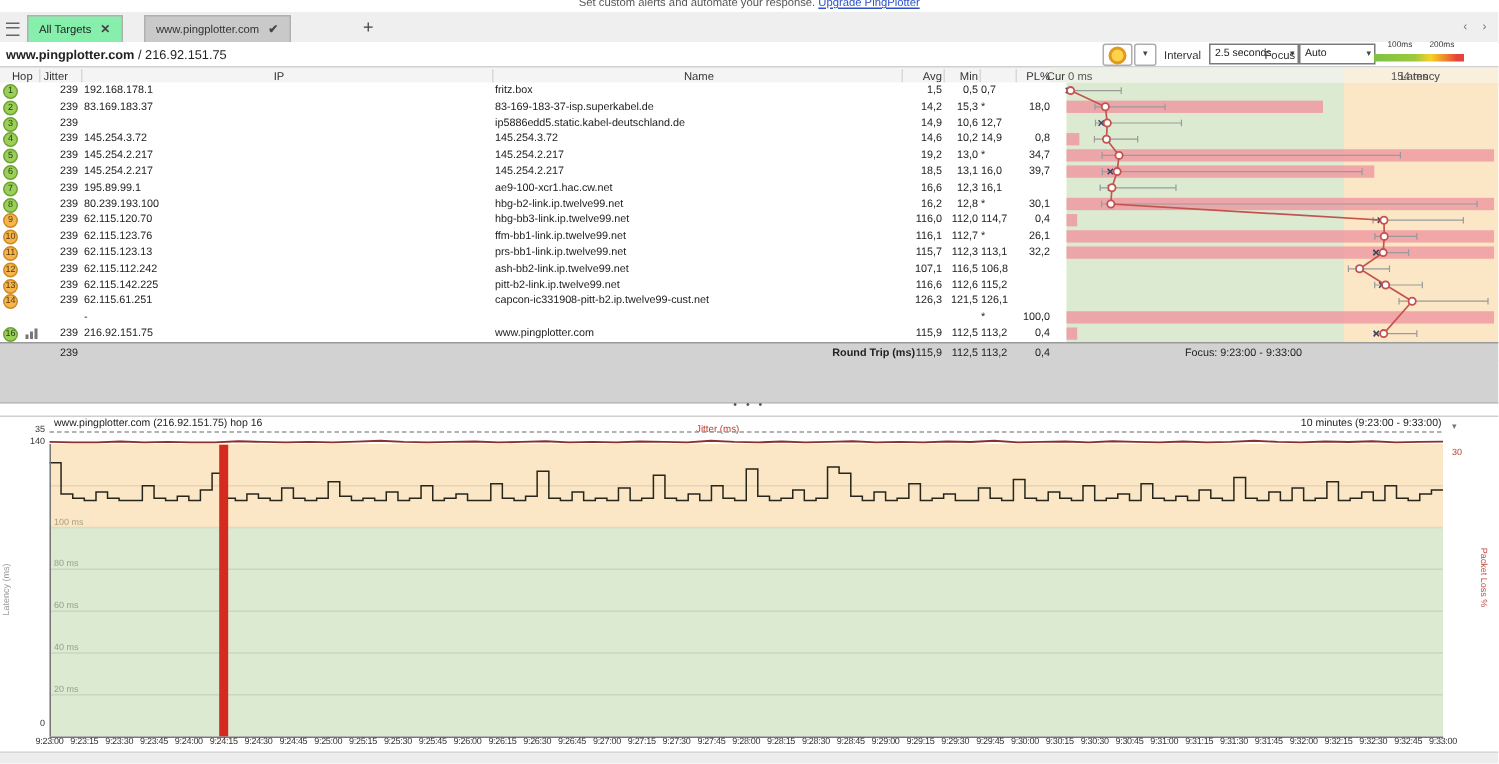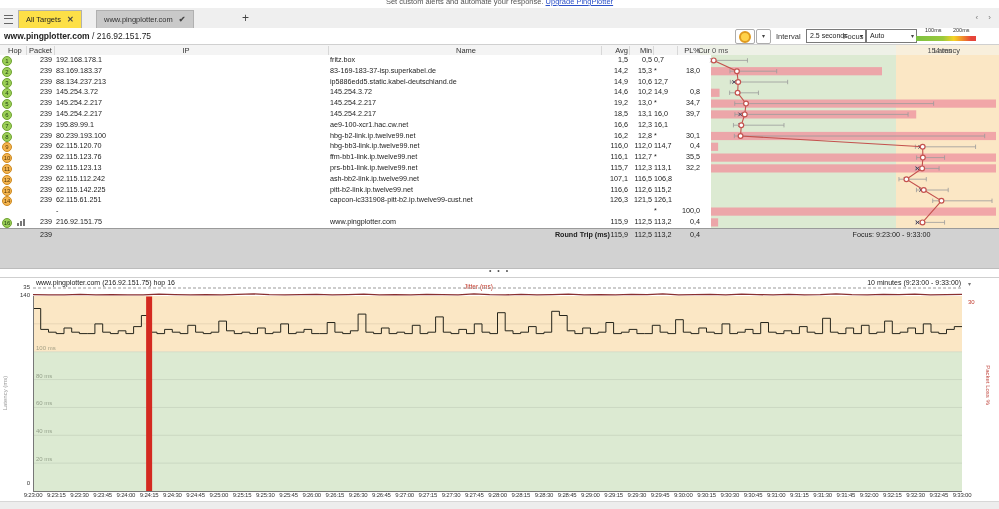--- a/index.html
+++ b/index.html
@@ -7,21 +7,21 @@
        font-family:"Liberation Sans",sans-serif;color:#222;font-size:7.5px;}
   
   #banner{position:absolute;top:0;left:0;right:0;height:8px;overflow:hidden;text-align:center;color:#555;font-size:7.5px}
   #banner .inner{position:relative;top:-3px}
   .linklike{color:#2b50c8;text-decoration:underline;cursor:pointer}
   
   #tabbar{position:absolute;top:8px;left:0;right:0;height:20px;background:#efefef;border-bottom:1px solid #bdbdbd}
   .menu-ic{position:absolute;left:4px;top:7px;width:9px;height:7px;border-top:1px solid #666;border-bottom:1px solid #666}
   .menu-ic:before{content:"";position:absolute;left:0;right:0;top:2px;border-top:1px solid #666}
   .tab{position:absolute;top:2px;height:17px;display:flex;align-items:center;padding:0 7px;font-size:7.5px;cursor:pointer}
-  #tab1{left:18px;background:#fde047;border:1px solid #b0b0b0;border-bottom:none}
+  #tab1{left:18px;background:#86efac;border:1px solid #b0b0b0;border-bottom:none}
   #tab2{left:96px;background:#c9c9c9;border:1px solid #b0b0b0;border-bottom:none;color:#333}
   .tab .glyph{margin-left:6px;font-weight:bold;font-size:8px;color:#444}
   #tab-plus{position:absolute;left:242px;top:3px;font-size:12px;color:#444;cursor:pointer}
   #tab-scroll{position:absolute;right:4px;top:5px;font-size:8px;color:#777;letter-spacing:4px}
   
   #titlebar{position:absolute;top:28px;left:0;right:0;height:16px;background:#fff;border-bottom:1px solid #d9d9d9}
   #target-title{position:absolute;left:4px;top:3px;font-size:8.5px}
   #target-title b{font-weight:bold}
   .ctl-label{position:absolute;top:4px;font-size:7.5px;color:#333}
   .combo{position:absolute;top:1px;height:12px;line-height:12px;border:1px solid #7a7a7a;background:#fff;
@@ -57,21 +57,21 @@
   .hopc{position:absolute;left:2px;top:1px;width:8px;height:8px;border-radius:50%;
         font-size:6px;line-height:8px;text-align:center}
   .hop-green{background:#9ccf57;border:1px solid #6fa332;color:#1d3d10}
   .hop-orange{background:#f5b44e;border:1px solid #cc8a22;color:#5a3a07}
   .rowicon{position:absolute;left:17px;top:1px}
   
   #tsum{position:absolute;top:228px;left:0;right:0;height:11.5px;background:#d2d2d2;border-top:1px solid #9a9a9a;
         font-size:7.2px;line-height:11.5px}
   #tsum .c{height:11.5px;line-height:11.5px}
   #sum-label{left:470px;width:140px;text-align:right;font-weight:bold}
-  #sum-focus{left:790px;width:203px;text-align:center}
+  #sum-focus{left:790px;width:203px;text-align:left}
   #grayfill{position:absolute;top:239.5px;left:0;right:0;height:28px;background:#d2d2d2;border-bottom:1px solid #bcbcbc}
   #splitter{position:absolute;top:267px;left:0;right:0;height:9px;text-align:center;font-size:7px;line-height:8px;color:#555;
             letter-spacing:2px;cursor:row-resize}
   
   #timeline{position:absolute;top:277px;left:0;right:0;height:232px;border-top:1px solid #cfcfcf;background:#fff}
   #tl-header-left{position:absolute;left:36px;top:1px;font-size:7px;color:#222}
   #tl-header-right{position:absolute;right:38px;top:1px;font-size:7px;color:#222}
   #tl-header-caret{position:absolute;right:28px;top:2px;font-size:6px;color:#777}
   #jitter-axis{position:absolute;left:18px;top:6px;width:12px;text-align:right;font-size:6px;color:#333}
   #jitter-label{position:absolute;left:462px;top:5px;font-size:6.5px;color:#c0392b;background:rgba(255,255,255,.85);padding:0 2px}
@@ -129,21 +129,21 @@
     <span class="l1">100ms</span>
     <span class="l2">200ms</span>
     <span class="bar"></span>
   </div>
 </div>
 
 <div id="thead">
   <div id="gh-left-tint"></div>
   <div id="gh-right-tint"></div>
   <span class="hc" style="left:8px">Hop</span>
-  <span class="hc" style="left:29px">Packet</span>
+  <span class="hc" style="left:29px">Jitter</span>
   <span class="hc" style="left:330px;width:272px;text-align:center">Name</span>
   <span class="hc" style="left:56px;width:260px;text-align:center">IP</span>
   <span class="hc" style="left:598px;width:30px;text-align:right">Avg</span>
   <span class="hc" style="left:630px;width:22px;text-align:right">Min</span>
   <span class="hc" style="left:688px;width:22px;text-align:right">Cur</span>
   <span class="hc" style="left:676px;width:24px;text-align:right">PL%</span>
   <span class="hc" style="left:712px;color:#555">0 ms</span>
   <span class="hc" style="left:760px;width:200px;text-align:right;color:#444">Latency</span>
   <span class="hc" style="left:888px;width:64px;text-align:right;color:#555">154 ms</span>
   <span class="vsep" style="left:26px"></span>
@@ -172,21 +172,20 @@
       <span class="c c-ip">83.169.183.37</span>
       <span class="c c-name">83-169-183-37-isp.superkabel.de</span>
       <span class="c c-avg">14,2</span>
       <span class="c c-min">15,3</span>
       <span class="c c-cur">*</span>
       <span class="c c-pl">18,0</span>
     </div>
     <div class="trow" style="top: 21.6px;">
       <span class="hopc hop-green">3</span>
       <span class="c c-count">239</span>
-      <span class="c c-ip">88.134.237.213</span>
       <span class="c c-name">ip5886edd5.static.kabel-deutschland.de</span>
       <span class="c c-avg">14,9</span>
       <span class="c c-min">10,6</span>
       <span class="c c-cur">12,7</span>
       <span class="c c-pl"></span>
     </div>
     <div class="trow" style="top: 32.4px;">
       <span class="hopc hop-green">4</span>
       <span class="c c-count">239</span>
       <span class="c c-ip">145.254.3.72</span>
@@ -247,21 +246,21 @@
       <span class="c c-pl">0,4</span>
     </div>
     <div class="trow" style="top: 97.2px;">
       <span class="hopc hop-orange">10</span>
       <span class="c c-count">239</span>
       <span class="c c-ip">62.115.123.76</span>
       <span class="c c-name">ffm-bb1-link.ip.twelve99.net</span>
       <span class="c c-avg">116,1</span>
       <span class="c c-min">112,7</span>
       <span class="c c-cur">*</span>
-      <span class="c c-pl">35,5</span>
+      <span class="c c-pl">26,1</span>
     </div>
     <div class="trow" style="top: 108px;">
       <span class="hopc hop-orange">11</span>
       <span class="c c-count">239</span>
       <span class="c c-ip">62.115.123.13</span>
       <span class="c c-name">prs-bb1-link.ip.twelve99.net</span>
       <span class="c c-avg">115,7</span>
       <span class="c c-min">112,3</span>
       <span class="c c-cur">113,1</span>
       <span class="c c-pl">32,2</span>

